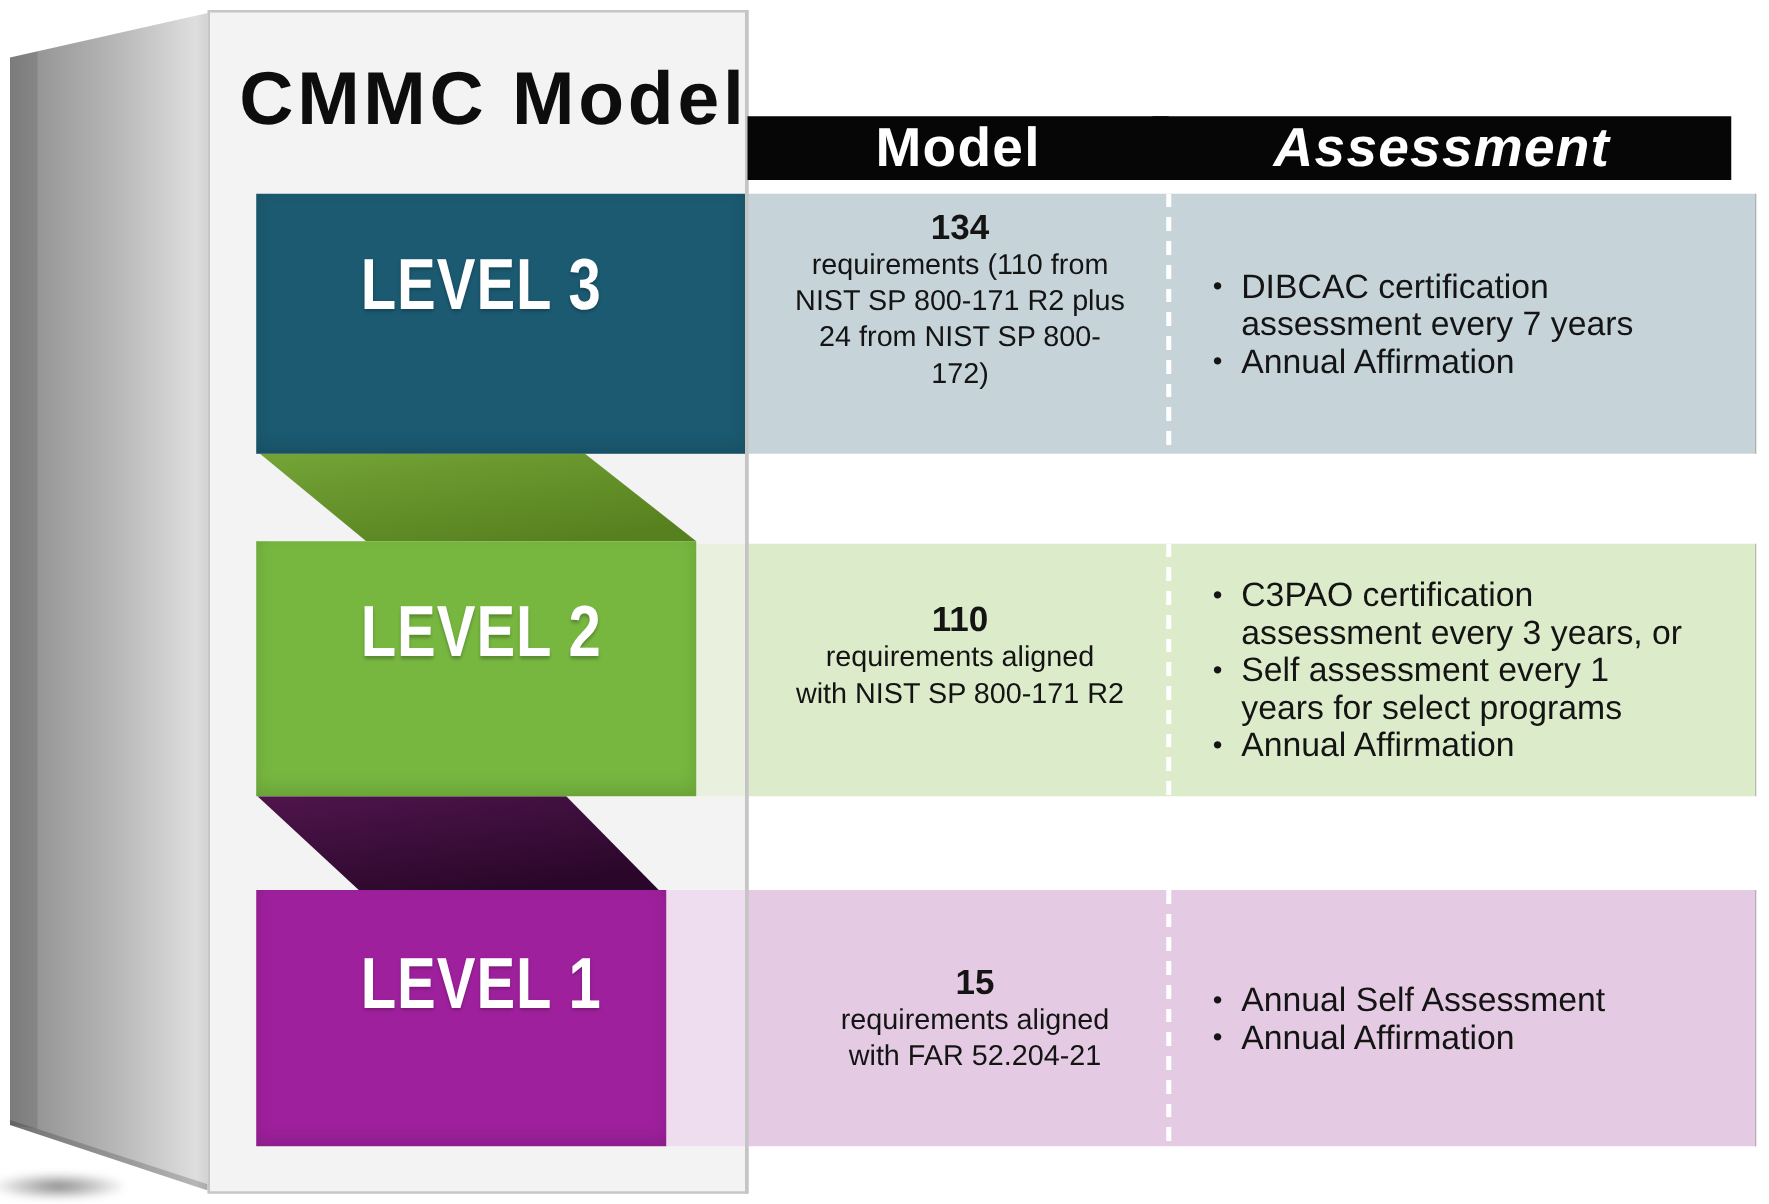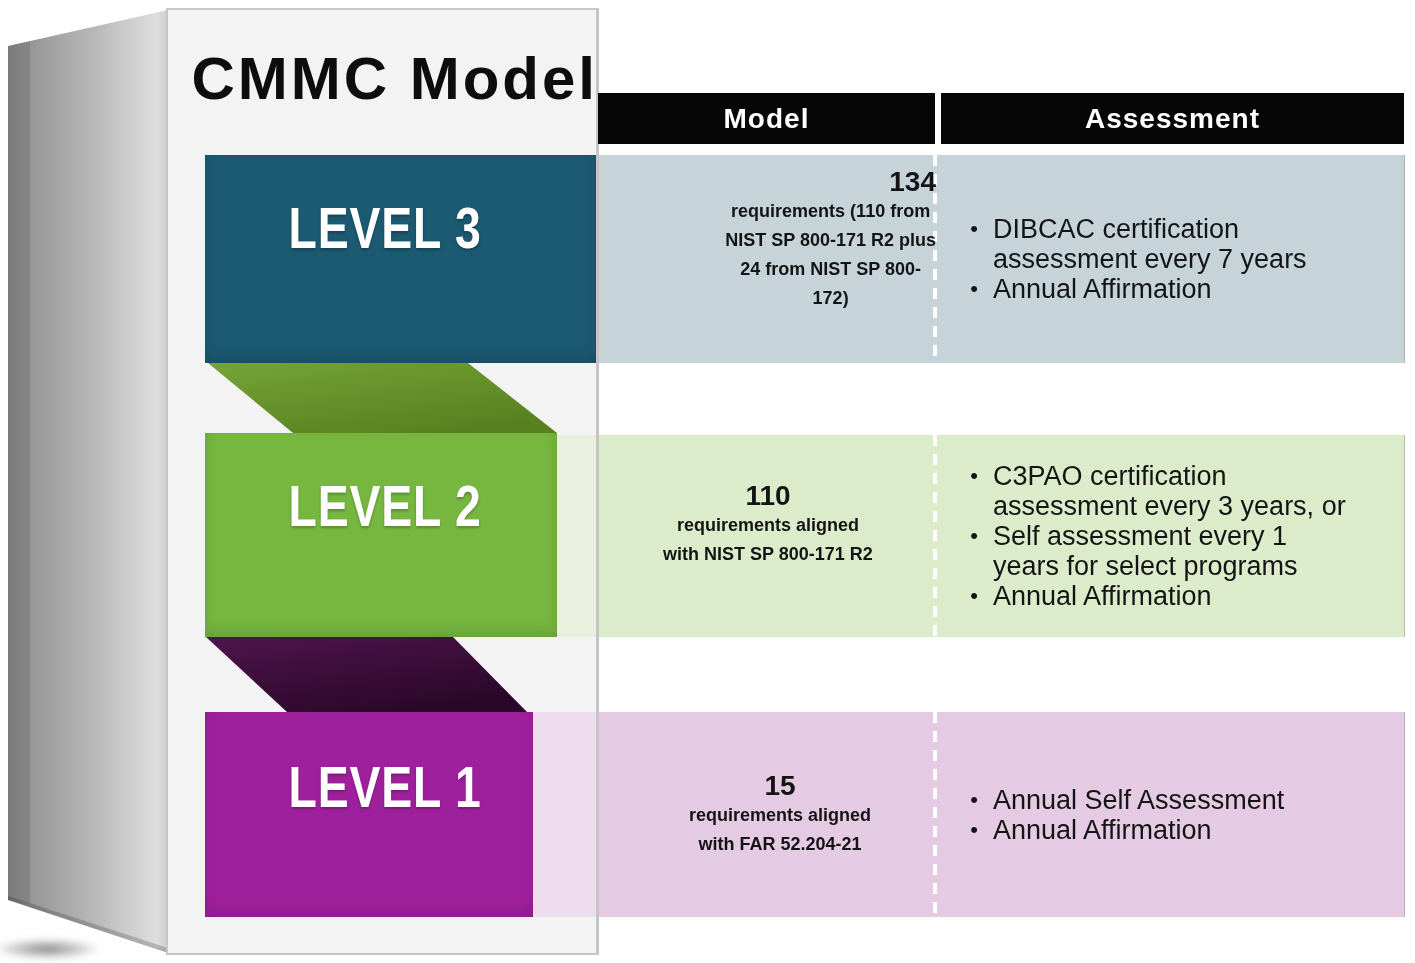--- a/index.html
+++ b/index.html
@@ -26,24 +26,24 @@
 
   .title{
     left:166px;top:22px;width:432px;text-align:right;
     font-size:60px;font-weight:bold;letter-spacing:3px;color:#0d0d0d;margin-top:22px;
   }
 
   
   .hdr{
     top:93px;height:51px;background:#060606;color:#ffffff;
     display:flex;align-items:center;justify-content:center;
-    font-size:28px;font-weight:bold;letter-spacing:1px;
+    font-size:44px;font-weight:bold;letter-spacing:1px;
   }
   .hdr-model{left:598px;width:337px;}
-  .hdr-assess{left:941px;width:463px;}
+  .hdr-assess{left:922px;width:463px;font-style:italic;}
 
   
   .tint{border-right:1px solid rgba(150,150,150,.55);}
   .tint-l3{left:598px;top:155px;width:806px;height:208px;}
   .tint-l2{left:598px;top:435px;width:806px;height:202px;}
   .tint-l1{left:598px;top:712px;width:806px;height:205px;}
   .strip-l2{left:557px;top:435px;width:41px;height:202px;}
   .strip-l1{left:533px;top:712px;width:65px;height:205px;}
 
   
@@ -70,25 +70,25 @@
   .sep-l3{top:155px;height:208px;}
   .sep-l2{top:435px;height:202px;}
   .sep-l1{top:712px;height:205px;}
 
   
   .model-cell{
     left:600px;width:336px;color:#141414;
     display:flex;flex-direction:column;justify-content:center;align-items:center;
     text-align:center;
   }
-  .mc-l3{top:155px;height:169px;align-items:flex-end;}
+  .mc-l3{top:155px;height:169px;}
   .mc-l2{top:435px;height:180px;}
   .mc-l1{top:712px;height:205px;padding-left:12px;}
   .model-count{font-size:28px;font-weight:bold;line-height:30px;}
-  .model-lines{font-size:18px;line-height:29px;white-space:pre-line;font-weight:bold;}
+  .model-lines{font-size:23px;line-height:29px;white-space:pre-line;}
 
   
   .assess-cell{
     left:955px;width:430px;color:#141414;
     display:flex;flex-direction:column;justify-content:center;
   }
   .ac-l3{top:155px;height:208px;}
   .ac-l2{top:435px;height:202px;}
   .ac-l1{top:712px;height:205px;}
   .bullet-item{display:flex;align-items:flex-start;}

